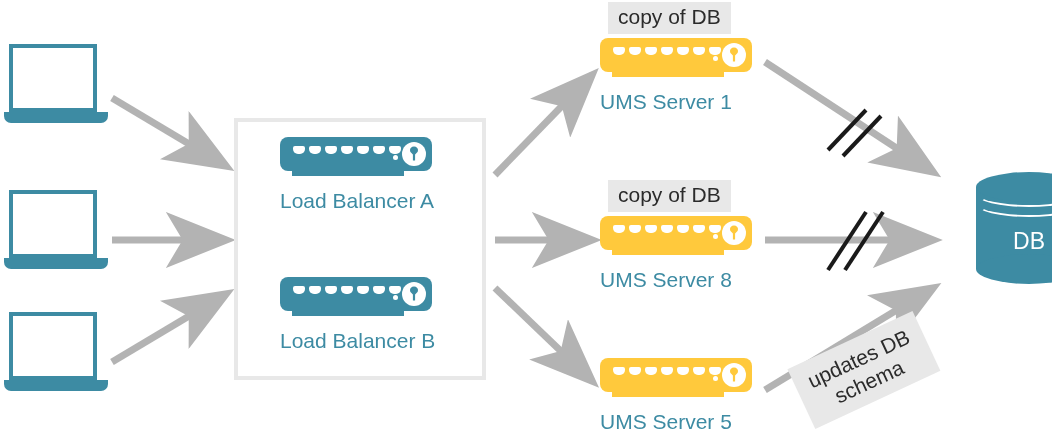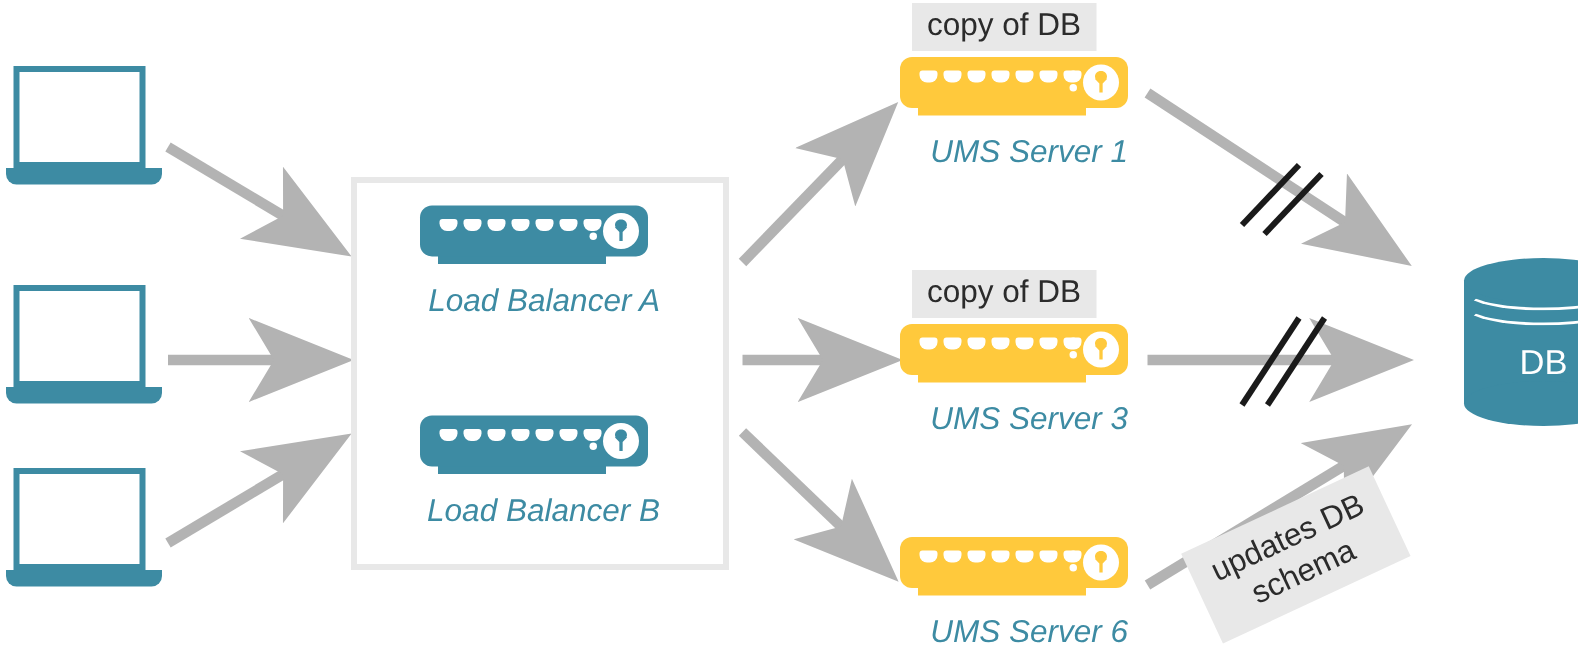--- a/index.html
+++ b/index.html
@@ -93,26 +93,25 @@
     background: #ffffff;
   }
   .appliance.teal .body, .appliance.teal .foot { background: #3d8ba3; }
   .appliance.teal .emblem-glyph { fill: #3d8ba3; }
   .appliance.yellow .body, .appliance.yellow .foot { background: #ffc93c; }
   .appliance.yellow .emblem-glyph { fill: #ffc93c; }
 
   .node-label {
     position: absolute;
     width: 100%;
-    text-align: right;
+    text-align: left;
     color: #3d8ba3;
     font-size: 21px;
     white-space: nowrap;
     left: 0;
-    font-style: italic;
   }
 
   
   #lb-group {
     position: absolute;
     left: 234px; top: 118px;
     width: 252px; height: 262px;
     background: #ffffff;
     border: 4px solid #e8e8e8;
     box-sizing: border-box;
@@ -329,21 +328,21 @@
       <div class="dots">
         <div class="dot"></div>
           <div class="dot"></div>
       </div>
       <div class="emblem">
         <svg width="24" height="24" viewBox="0 0 24 24">
           <path class="emblem-glyph" d="M12 4.4 C9.4 4.4 8.0 6.2 8.0 8.0 C8.0 9.3 8.8 10.3 10.0 10.8 L8.6 9.0 L8.0 9.6 L10.9 12.6 L10.9 18.6 L13.1 18.6 L13.1 12.6 L16.0 9.6 L15.4 9.0 L14.0 10.8 C15.2 10.3 16.0 9.3 16.0 8.0 C16.0 6.2 14.6 4.4 12 4.4 Z"></path>
         </svg>
       </div>
     </div>
-    <div class="node-label" style="top:52px;">UMS Server 3</div>
+    <div class="node-label" style="top:52px;">UMS Server 8</div>
   </div>
 
   <div class="node" style="left:600px; top:358px; width:152px;">
     <div class="appliance yellow">
       <div class="foot"></div>
       <div class="body"></div>
       <div class="slots">
         <div class="slot"></div>
           <div class="slot"></div>
           <div class="slot"></div>
@@ -356,21 +355,21 @@
       <div class="dots">
         <div class="dot"></div>
           <div class="dot"></div>
       </div>
       <div class="emblem">
         <svg width="24" height="24" viewBox="0 0 24 24">
           <path class="emblem-glyph" d="M12 4.4 C9.4 4.4 8.0 6.2 8.0 8.0 C8.0 9.3 8.8 10.3 10.0 10.8 L8.6 9.0 L8.0 9.6 L10.9 12.6 L10.9 18.6 L13.1 18.6 L13.1 12.6 L16.0 9.6 L15.4 9.0 L14.0 10.8 C15.2 10.3 16.0 9.3 16.0 8.0 C16.0 6.2 14.6 4.4 12 4.4 Z"></path>
         </svg>
       </div>
     </div>
-    <div class="node-label" style="top:52px;">UMS Server 6</div>
+    <div class="node-label" style="top:52px;">UMS Server 5</div>
   </div>
 
   <div class="tag rotated" style="left:795px; top:337px;">
     <div>updates DB</div>
     <div style="text-align:center;">schema</div>
   </div>
 
   <div class="node" id="db-node" style="left:940px; top:172px;">
     <div class="db-sides"></div>
     <div class="db-bottom"></div>

